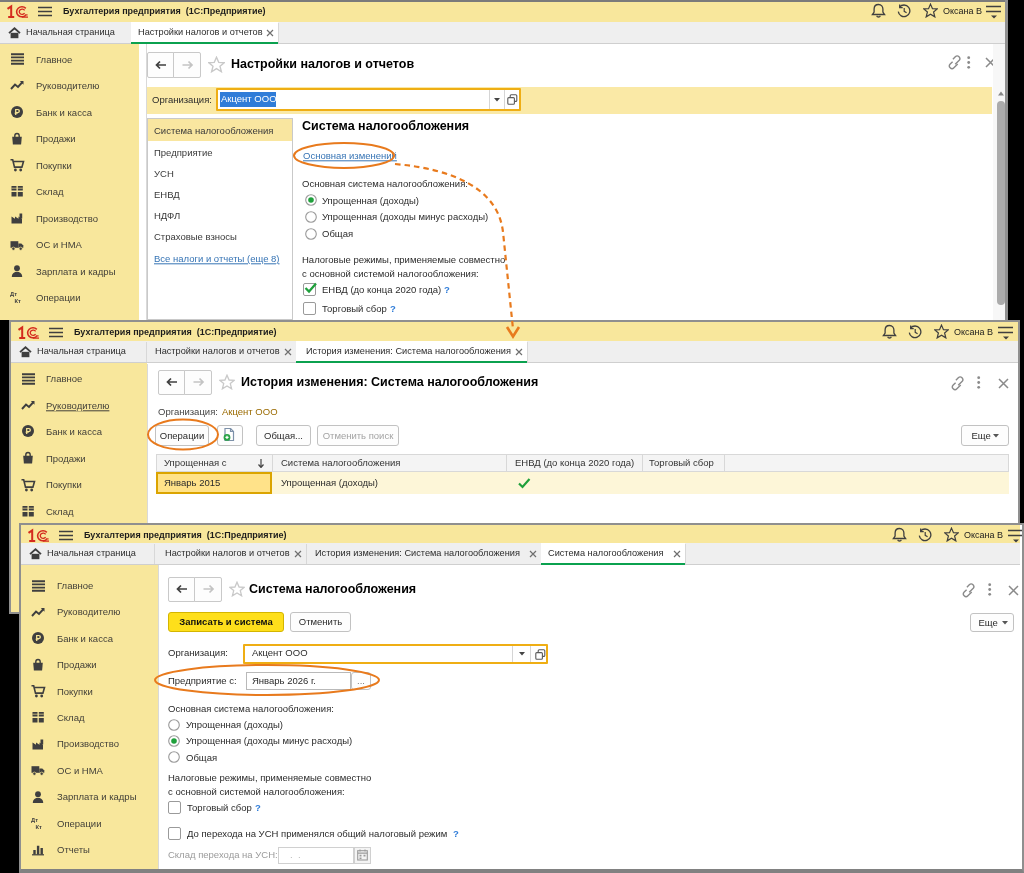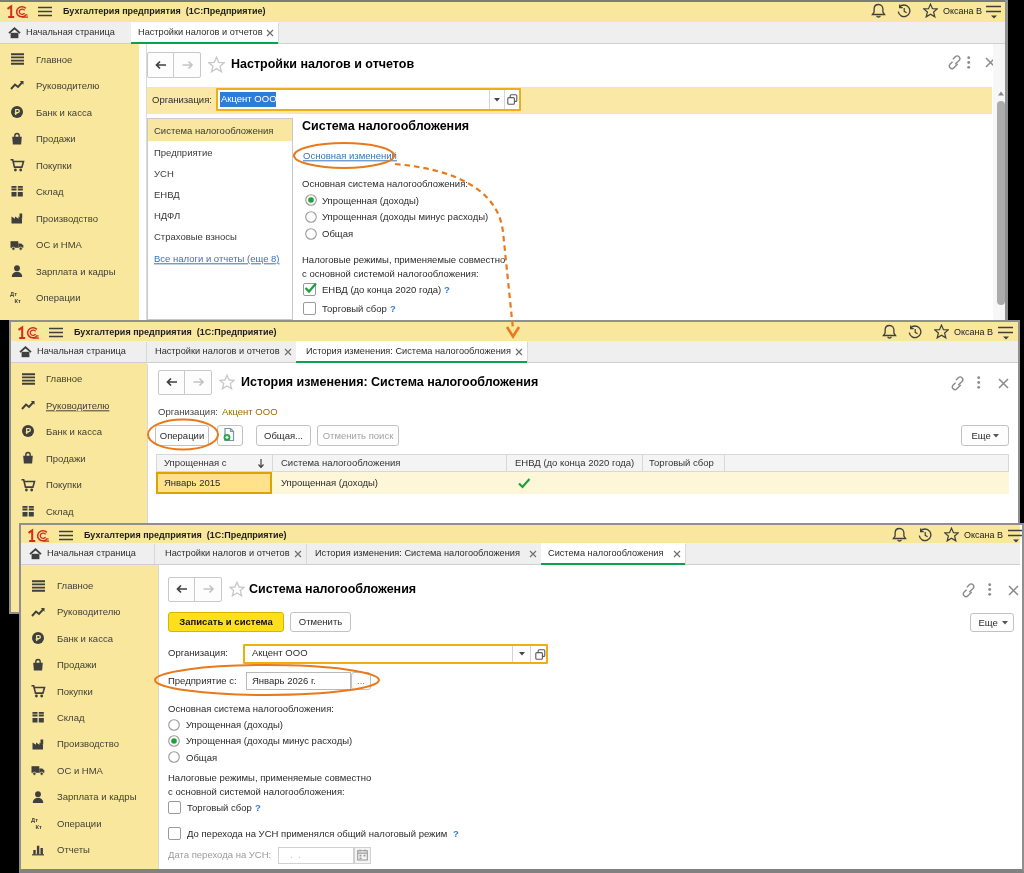--- a/index.html
+++ b/index.html
@@ -709,21 +709,21 @@
     </div>
     <div style="position:absolute;left:165px;top:232.5px;transform:translateY(-50%);font-size:9.5px;color:#2b2b2b;white-space:nowrap;">Общая</div>
     <div style="position:absolute;left:147px;top:253px;transform:translateY(-50%);font-size:9.5px;color:#2b2b2b;white-space:nowrap;">Налоговые режимы, применяемые совместно</div>
     <div style="position:absolute;left:147px;top:267px;transform:translateY(-50%);font-size:9.5px;color:#2b2b2b;white-space:nowrap;">с основной системой налогообложения:</div>
     <div style="position:absolute;left:147px;top:276px;width:13px;height:13px;background:#fff;border:1px solid #9a9a9a;border-radius:2px;"></div>
     <div style="position:absolute;left:166px;top:282.5px;transform:translateY(-50%);font-size:9.5px;color:#2b2b2b;white-space:nowrap;">Торговый сбор</div>
     <div style="position:absolute;left:234px;top:282.5px;transform:translateY(-50%);font-size:9.5px;color:#2f7cd8;white-space:nowrap;font-weight:bold;">?</div>
     <div style="position:absolute;left:147px;top:302px;width:13px;height:13px;background:#fff;border:1px solid #9a9a9a;border-radius:2px;"></div>
     <div style="position:absolute;left:166px;top:308.5px;transform:translateY(-50%);font-size:9.5px;color:#2b2b2b;white-space:nowrap;">До перехода на УСН применялся общий налоговый режим</div>
     <div style="position:absolute;left:432px;top:308.5px;transform:translateY(-50%);font-size:9.5px;color:#2f7cd8;white-space:nowrap;font-weight:bold;">?</div>
-    <div style="position:absolute;left:147px;top:330px;transform:translateY(-50%);font-size:9.5px;color:#9b9b9b;white-space:nowrap;">Дата перехода на УСН:</div>
+    <div style="position:absolute;left:147px;top:330px;transform:translateY(-50%);font-size:9.5px;color:#9b9b9b;white-space:nowrap;">Склад перехода на УСН:</div>
     <div style="position:absolute;left:257px;top:322px;width:76px;height:17px;background:#fff;border:1px solid #d0d0d0;"></div>
     <div style="position:absolute;left:269px;top:330px;transform:translateY(-50%);font-size:9.5px;color:#b5b5b5;white-space:nowrap;">.&nbsp;&nbsp;.</div>
     <div style="position:absolute;left:333px;top:322px;width:17px;height:17px;background:#f4f4f4;border:1px solid #d0d0d0;"></div>
     <div style="position:absolute;left:336px;top:324px;width:11px;height:12px;">
       <svg width="11" height="12" viewBox="0 0 11 12">
         <rect x="0.7" y="1.7" width="9.6" height="9.3" fill="none" stroke="#9b9b9b" stroke-width="1.1"></rect>
         <path d="M0.7 4.1 h9.6 M3 0.4 v2 M8 0.4 v2" stroke="#9b9b9b" stroke-width="1.1"></path>
         <path d="M2.5 5.8h2v1.8h-2z M6.5 5.8h2v1.8h-2z M2.5 8.4h2v1.6h-2z" fill="#9b9b9b"></path>
       </svg>
     </div>

